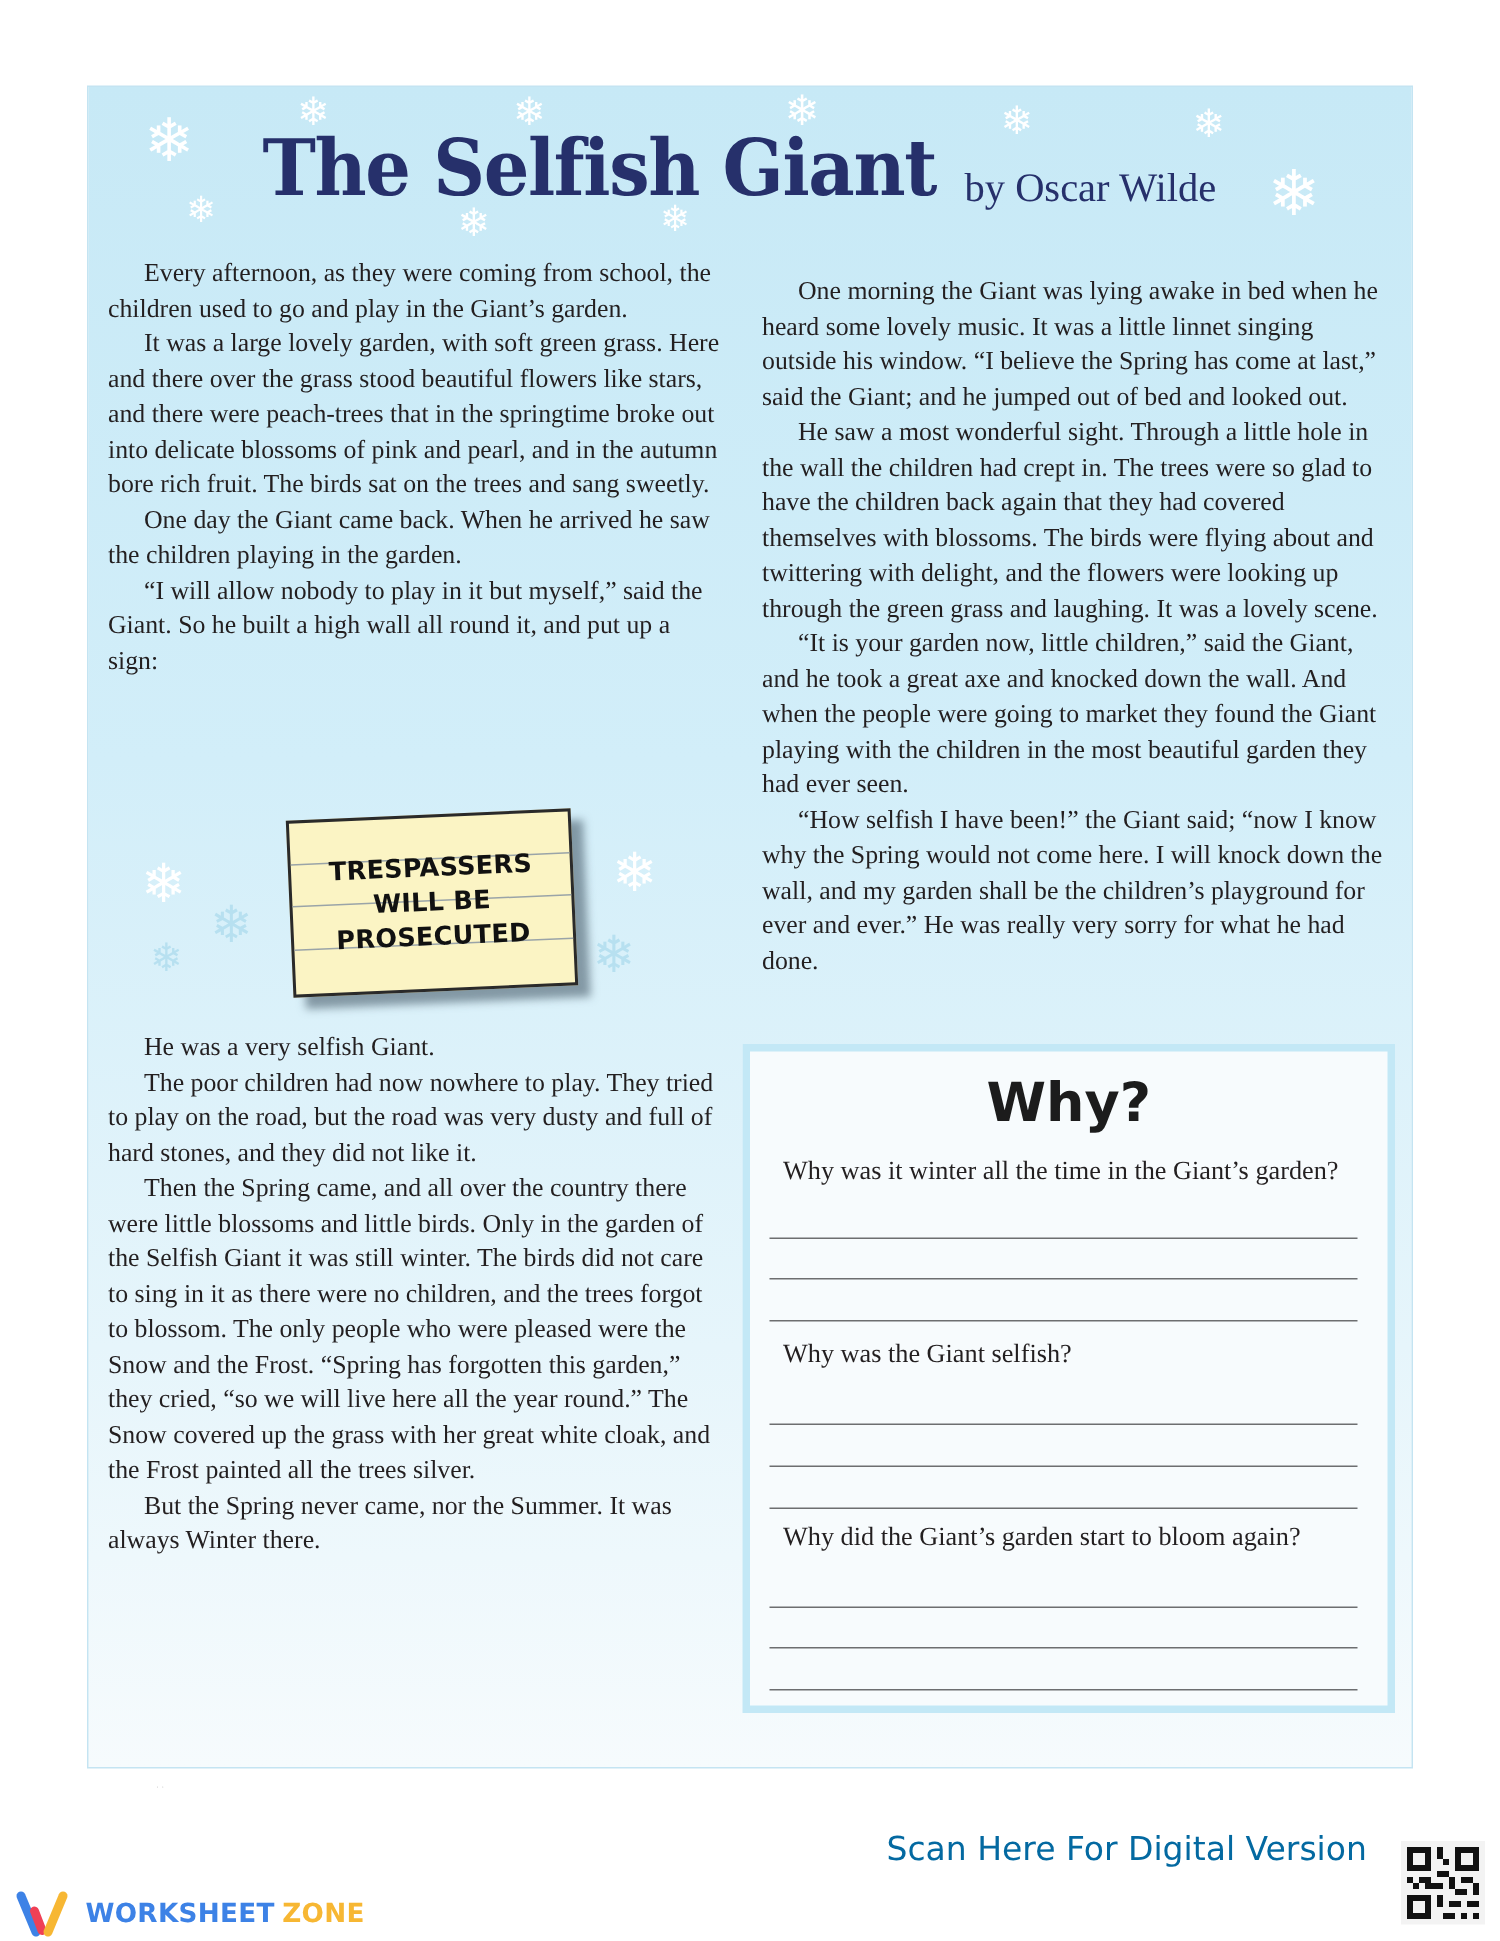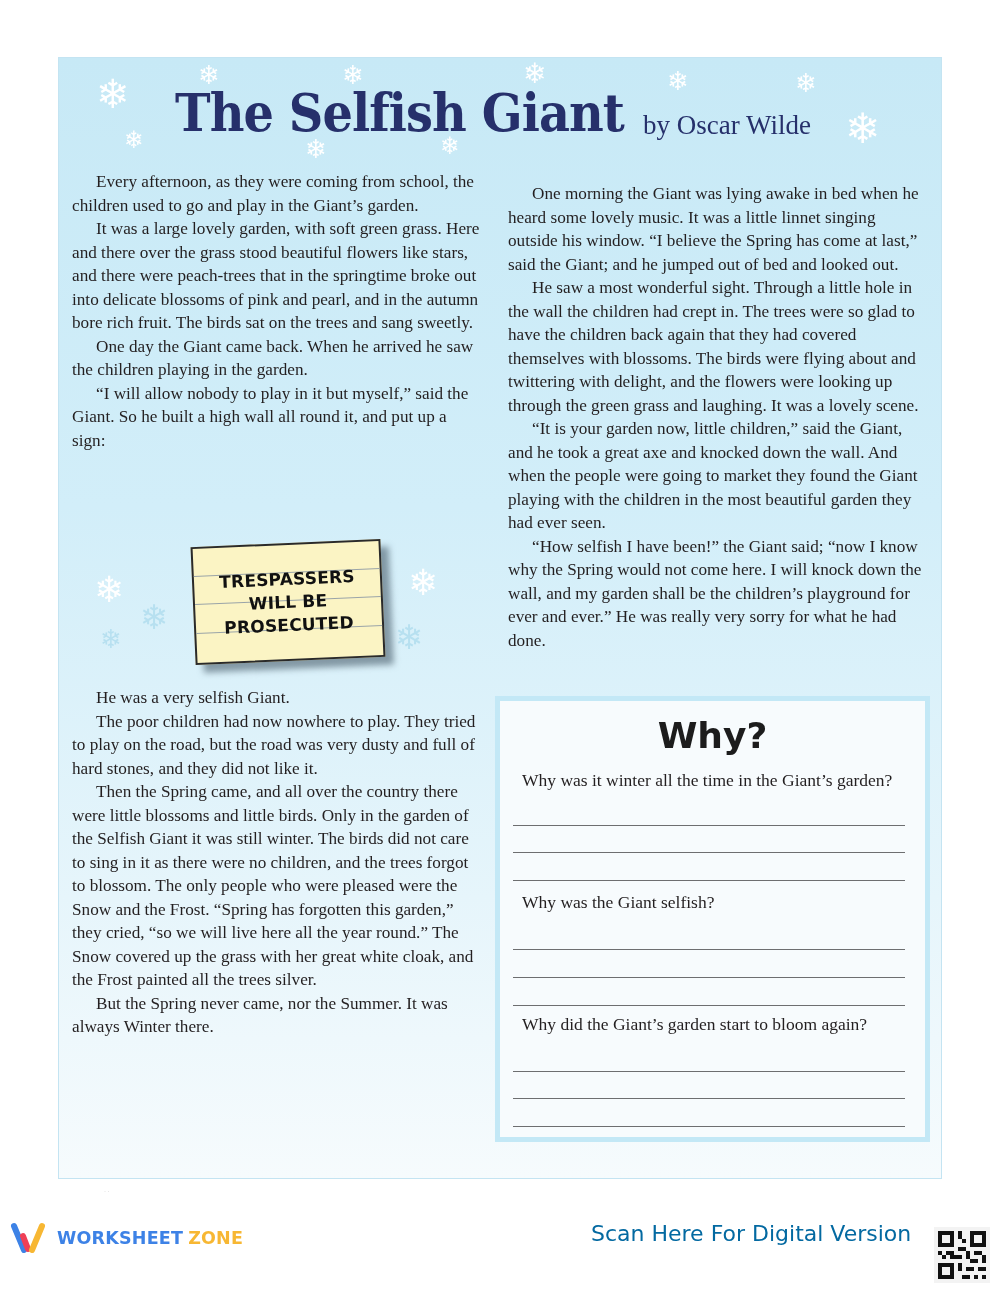--- a/index.html
+++ b/index.html
@@ -44,21 +44,21 @@
     .why-box {
       position: absolute; left: 495px; top: 696px; width: 435px; height: 446px;
       border: 5px solid #c3e8f6; background: #f7fbfd; box-sizing: border-box;
     }
     .why-title {
       position: absolute; left: 0; right: 0; top: 14px; text-align: center;
       font-family: "DejaVu Sans", sans-serif; font-weight: bold; font-size: 36px; color: #1c1c1c;
     }
     .question { position: absolute; left: 9px; font-size: 17.5px; color: #231f20; white-space: nowrap; margin-left: 13px; }
     .answer-line { position: absolute; left: 13px; width: 392px; height: 1px; background: #6d6e70; }
-    .footer-logo { position: absolute; left: 9px; top: 1221px; display: flex; align-items: center; text-align: right; }
+    .footer-logo { position: absolute; left: 9px; top: 1259px; display: flex; align-items: center; text-align: right; }
     .logo-mark { width: 40px; height: 34px; position: relative; }
     .logo-text { font-family: "DejaVu Sans", sans-serif; font-weight: bold; font-size: 17.5px; margin-left: 8px; letter-spacing: 0.2px; }
     .logo-text .w { color: #3d82e6; }
     .logo-text .z { color: #f7b733; margin-left: 5px; }
     .scan-text {
       position: absolute; left: 591px; top: 1221px; font-family: "DejaVu Sans", sans-serif;
       font-size: 22px; color: #0369a1; white-space: nowrap;
     }
     .qr { position: absolute; left: 934px; top: 1227px; width: 56px; height: 56px; background: #fff; }
     .tiny-mark { position: absolute; left: 104px; top: 1189px; font-size: 6px; color: #c8c8c8; }

